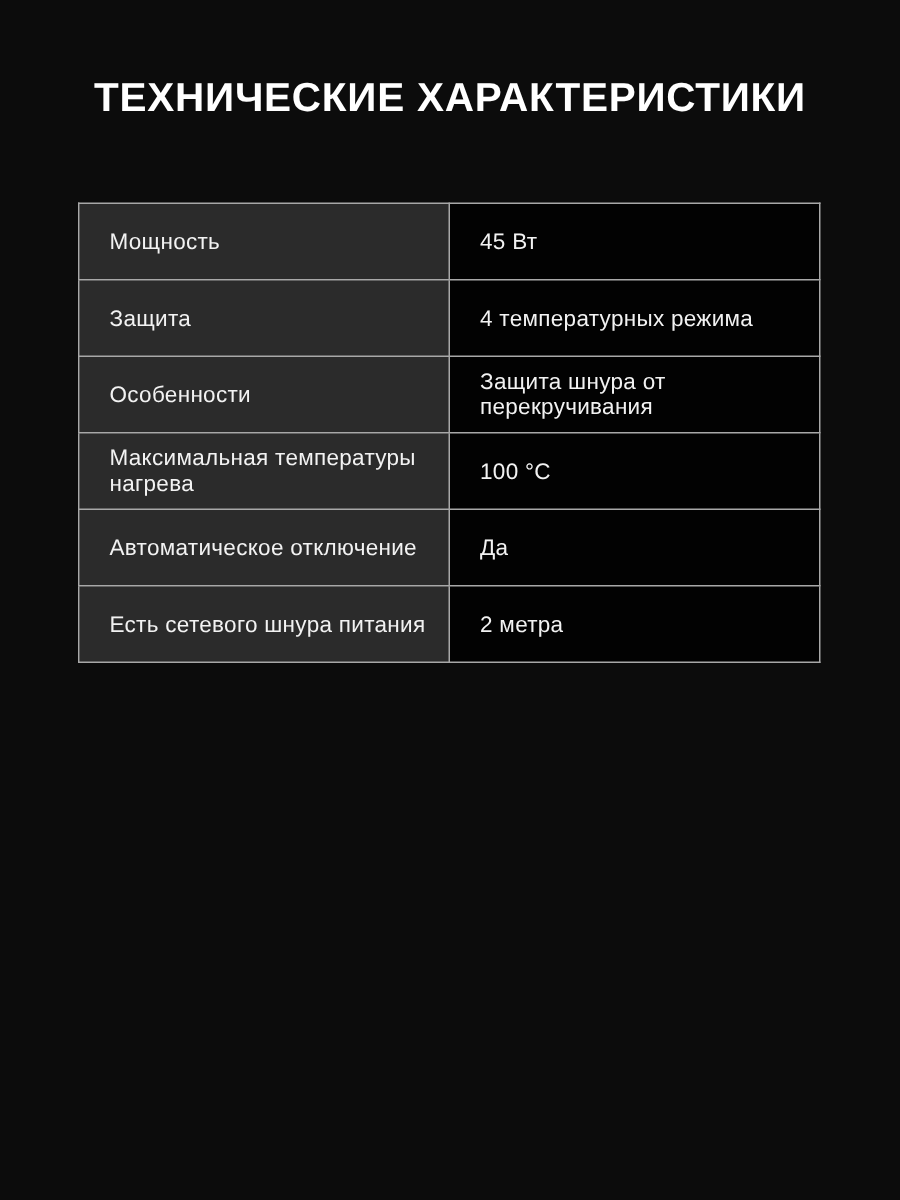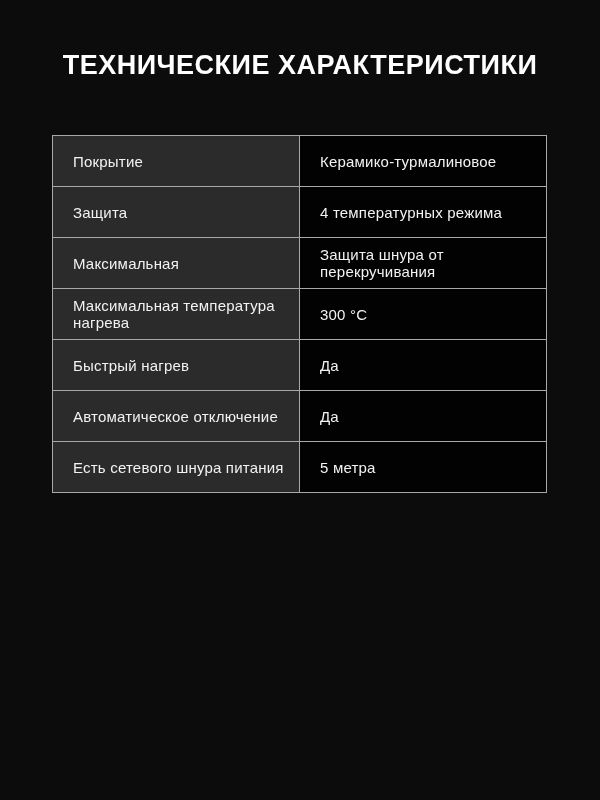--- a/index.html
+++ b/index.html
@@ -61,43 +61,39 @@
 </head>
 <body>
 
 <div class="page">
 
   <div class="page-title">ТЕХНИЧЕСКИЕ ХАРАКТЕРИСТИКИ</div>
 
   <table class="spec-table">
     <tbody>
       <tr>
-        <td class="label-cell">Покрытие</td>
-        <td class="value-cell">Керамико-турмалиновое</td>
+        <td class="label-cell">Мощность</td>
+        <td class="value-cell">45 Вт</td>
       </tr>
       <tr>
         <td class="label-cell">Защита</td>
         <td class="value-cell">4 температурных режима</td>
       </tr>
       <tr>
-        <td class="label-cell">Максимальная</td>
+        <td class="label-cell">Особенности</td>
         <td class="value-cell">Защита шнура от перекручивания</td>
       </tr>
       <tr>
-        <td class="label-cell">Максимальная температура нагрева</td>
-        <td class="value-cell">300 °C</td>
-      </tr>
-      <tr>
-        <td class="label-cell">Быстрый нагрев</td>
-        <td class="value-cell">Да</td>
+        <td class="label-cell">Максимальная температуры нагрева</td>
+        <td class="value-cell">100 °C</td>
       </tr>
       <tr>
         <td class="label-cell">Автоматическое отключение</td>
         <td class="value-cell">Да</td>
       </tr>
       <tr>
         <td class="label-cell">Есть сетевого шнура питания</td>
-        <td class="value-cell">5 метра</td>
+        <td class="value-cell">2 метра</td>
       </tr>
     </tbody>
   </table>
 
 </div>
 
 </body></html>

